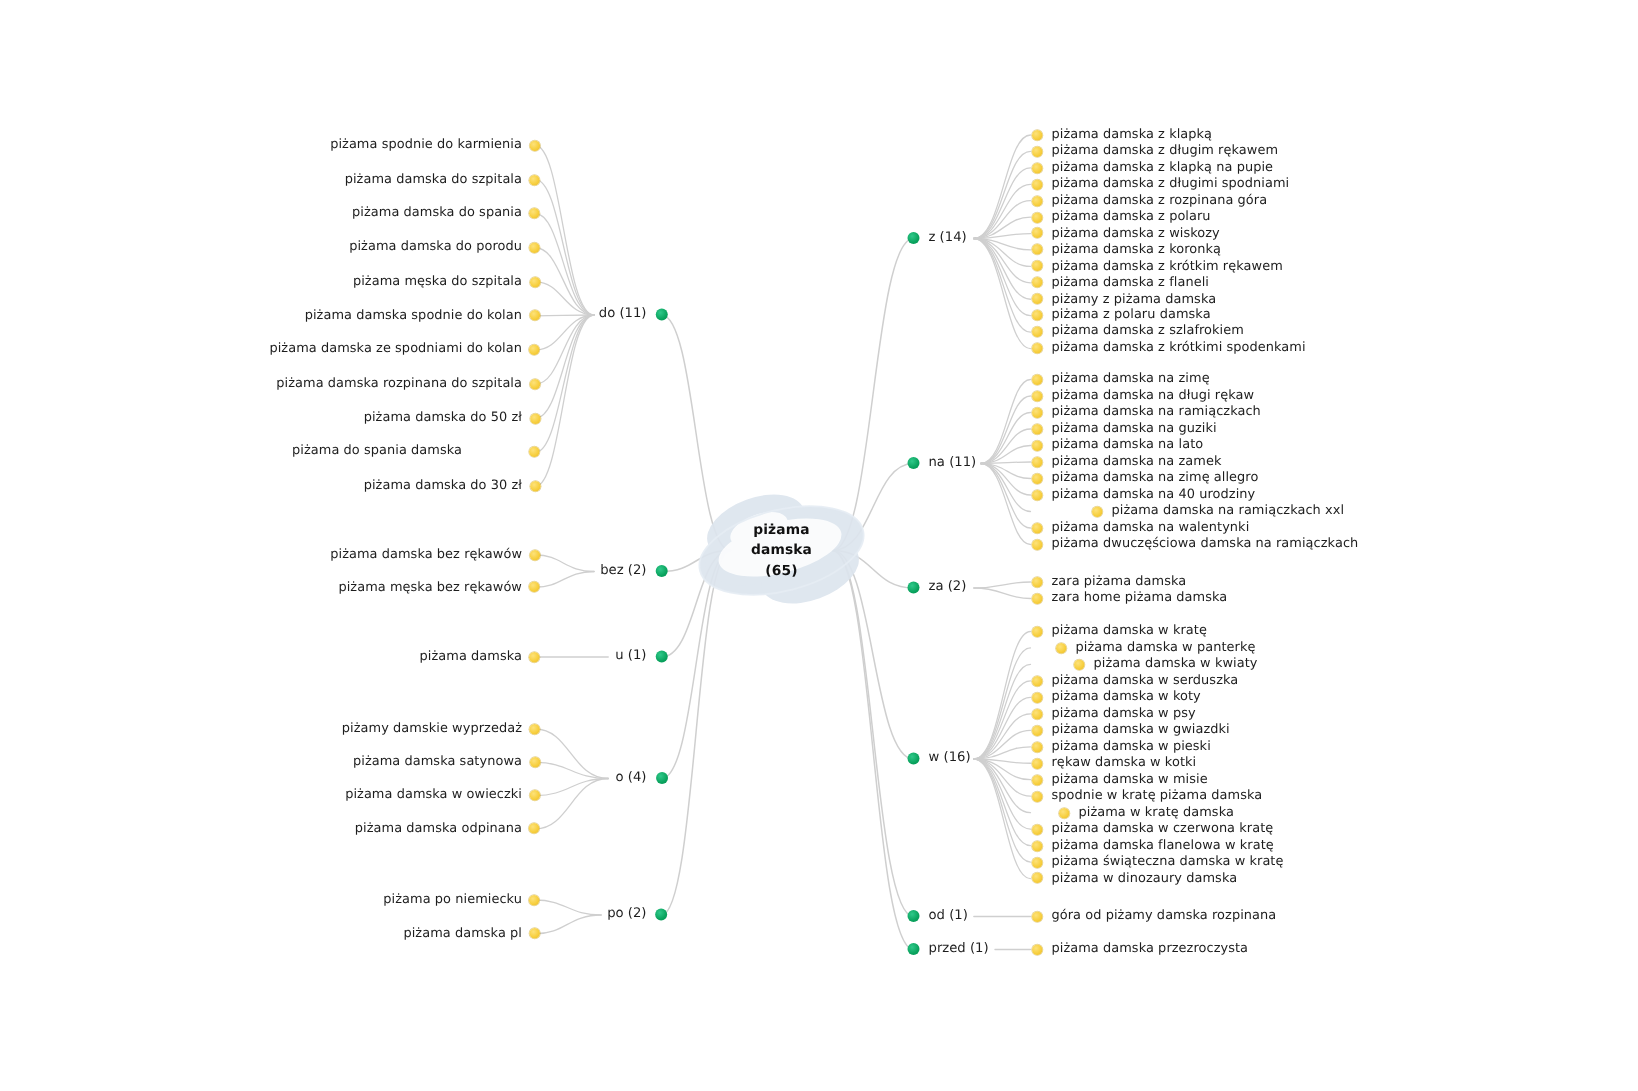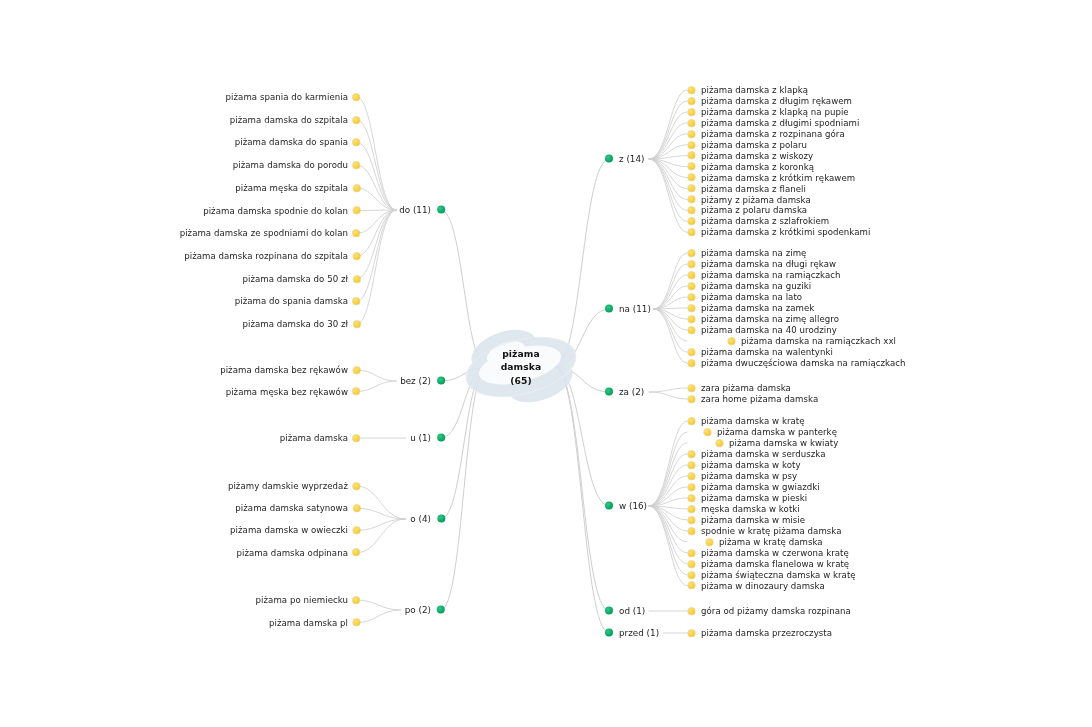--- a/index.html
+++ b/index.html
@@ -181,21 +181,21 @@
       <div>(65)</div>
     </div>
   </div>
 
   <div id="nodes-layer">
       <div class="node branch-left" style="top: 210px; left: 445px; transform: translate(-100%, -50%);">
         <span class="lbl-branch">do (11)</span>
         <span class="dot-branch"></span>
       </div>
       <div class="node leaf-left" style="top: 97px; left: 360px; transform: translate(-100%, -50%);">
-        <span class="lbl">piżama spania do karmienia</span>
+        <span class="lbl">piżama spodnie do karmienia</span>
         <span class="dot-leaf"></span>
       </div>
       <div class="node leaf-left" style="top: 119.72px; left: 360px; transform: translate(-100%, -50%);">
         <span class="lbl">piżama damska do szpitala</span>
         <span class="dot-leaf"></span>
       </div>
       <div class="node leaf-left" style="top: 142.44px; left: 360px; transform: translate(-100%, -50%);">
         <span class="lbl">piżama damska do spania</span>
         <span class="dot-leaf"></span>
       </div>
@@ -216,21 +216,21 @@
         <span class="dot-leaf"></span>
       </div>
       <div class="node leaf-left" style="top: 256.04px; left: 360px; transform: translate(-100%, -50%);">
         <span class="lbl">piżama damska rozpinana do szpitala</span>
         <span class="dot-leaf"></span>
       </div>
       <div class="node leaf-left" style="top: 278.76px; left: 360px; transform: translate(-100%, -50%);">
         <span class="lbl">piżama damska do 50 zł</span>
         <span class="dot-leaf"></span>
       </div>
-      <div class="node leaf-left" style="top: 301.48px; left: 360px; transform: translate(-100%, -50%);">
+      <div class="node leaf-left" style="top: 301.48px; left: 360px; transform: translate(-100%, -50%); gap: 40px;">
         <span class="lbl">piżama do spania damska</span>
         <span class="dot-leaf"></span>
       </div>
       <div class="node leaf-left" style="top: 324.2px; left: 360px; transform: translate(-100%, -50%);">
         <span class="lbl">piżama damska do 30 zł</span>
         <span class="dot-leaf"></span>
       </div>
       <div class="node branch-left" style="top: 381px; left: 445px; transform: translate(-100%, -50%);">
         <span class="lbl-branch">bez (2)</span>
         <span class="dot-branch"></span>
@@ -434,21 +434,21 @@
       <div class="node leaf-right" style="top: 486.88px; left: 688px;">
         <span class="dot-leaf"></span>
         <span class="lbl">piżama damska w gwiazdki</span>
       </div>
       <div class="node leaf-right" style="top: 497.86px; left: 688px;">
         <span class="dot-leaf"></span>
         <span class="lbl">piżama damska w pieski</span>
       </div>
       <div class="node leaf-right" style="top: 508.84px; left: 688px;">
         <span class="dot-leaf"></span>
-        <span class="lbl">męska damska w kotki</span>
+        <span class="lbl">rękaw damska w kotki</span>
       </div>
       <div class="node leaf-right" style="top: 519.82px; left: 688px;">
         <span class="dot-leaf"></span>
         <span class="lbl">piżama damska w misie</span>
       </div>
       <div class="node leaf-right" style="top: 530.8px; left: 688px;">
         <span class="dot-leaf"></span>
         <span class="lbl">spodnie w kratę piżama damska</span>
       </div>
       <div class="node leaf-right" style="top: 541.78px; left: 688px; padding-left: 18px;">

